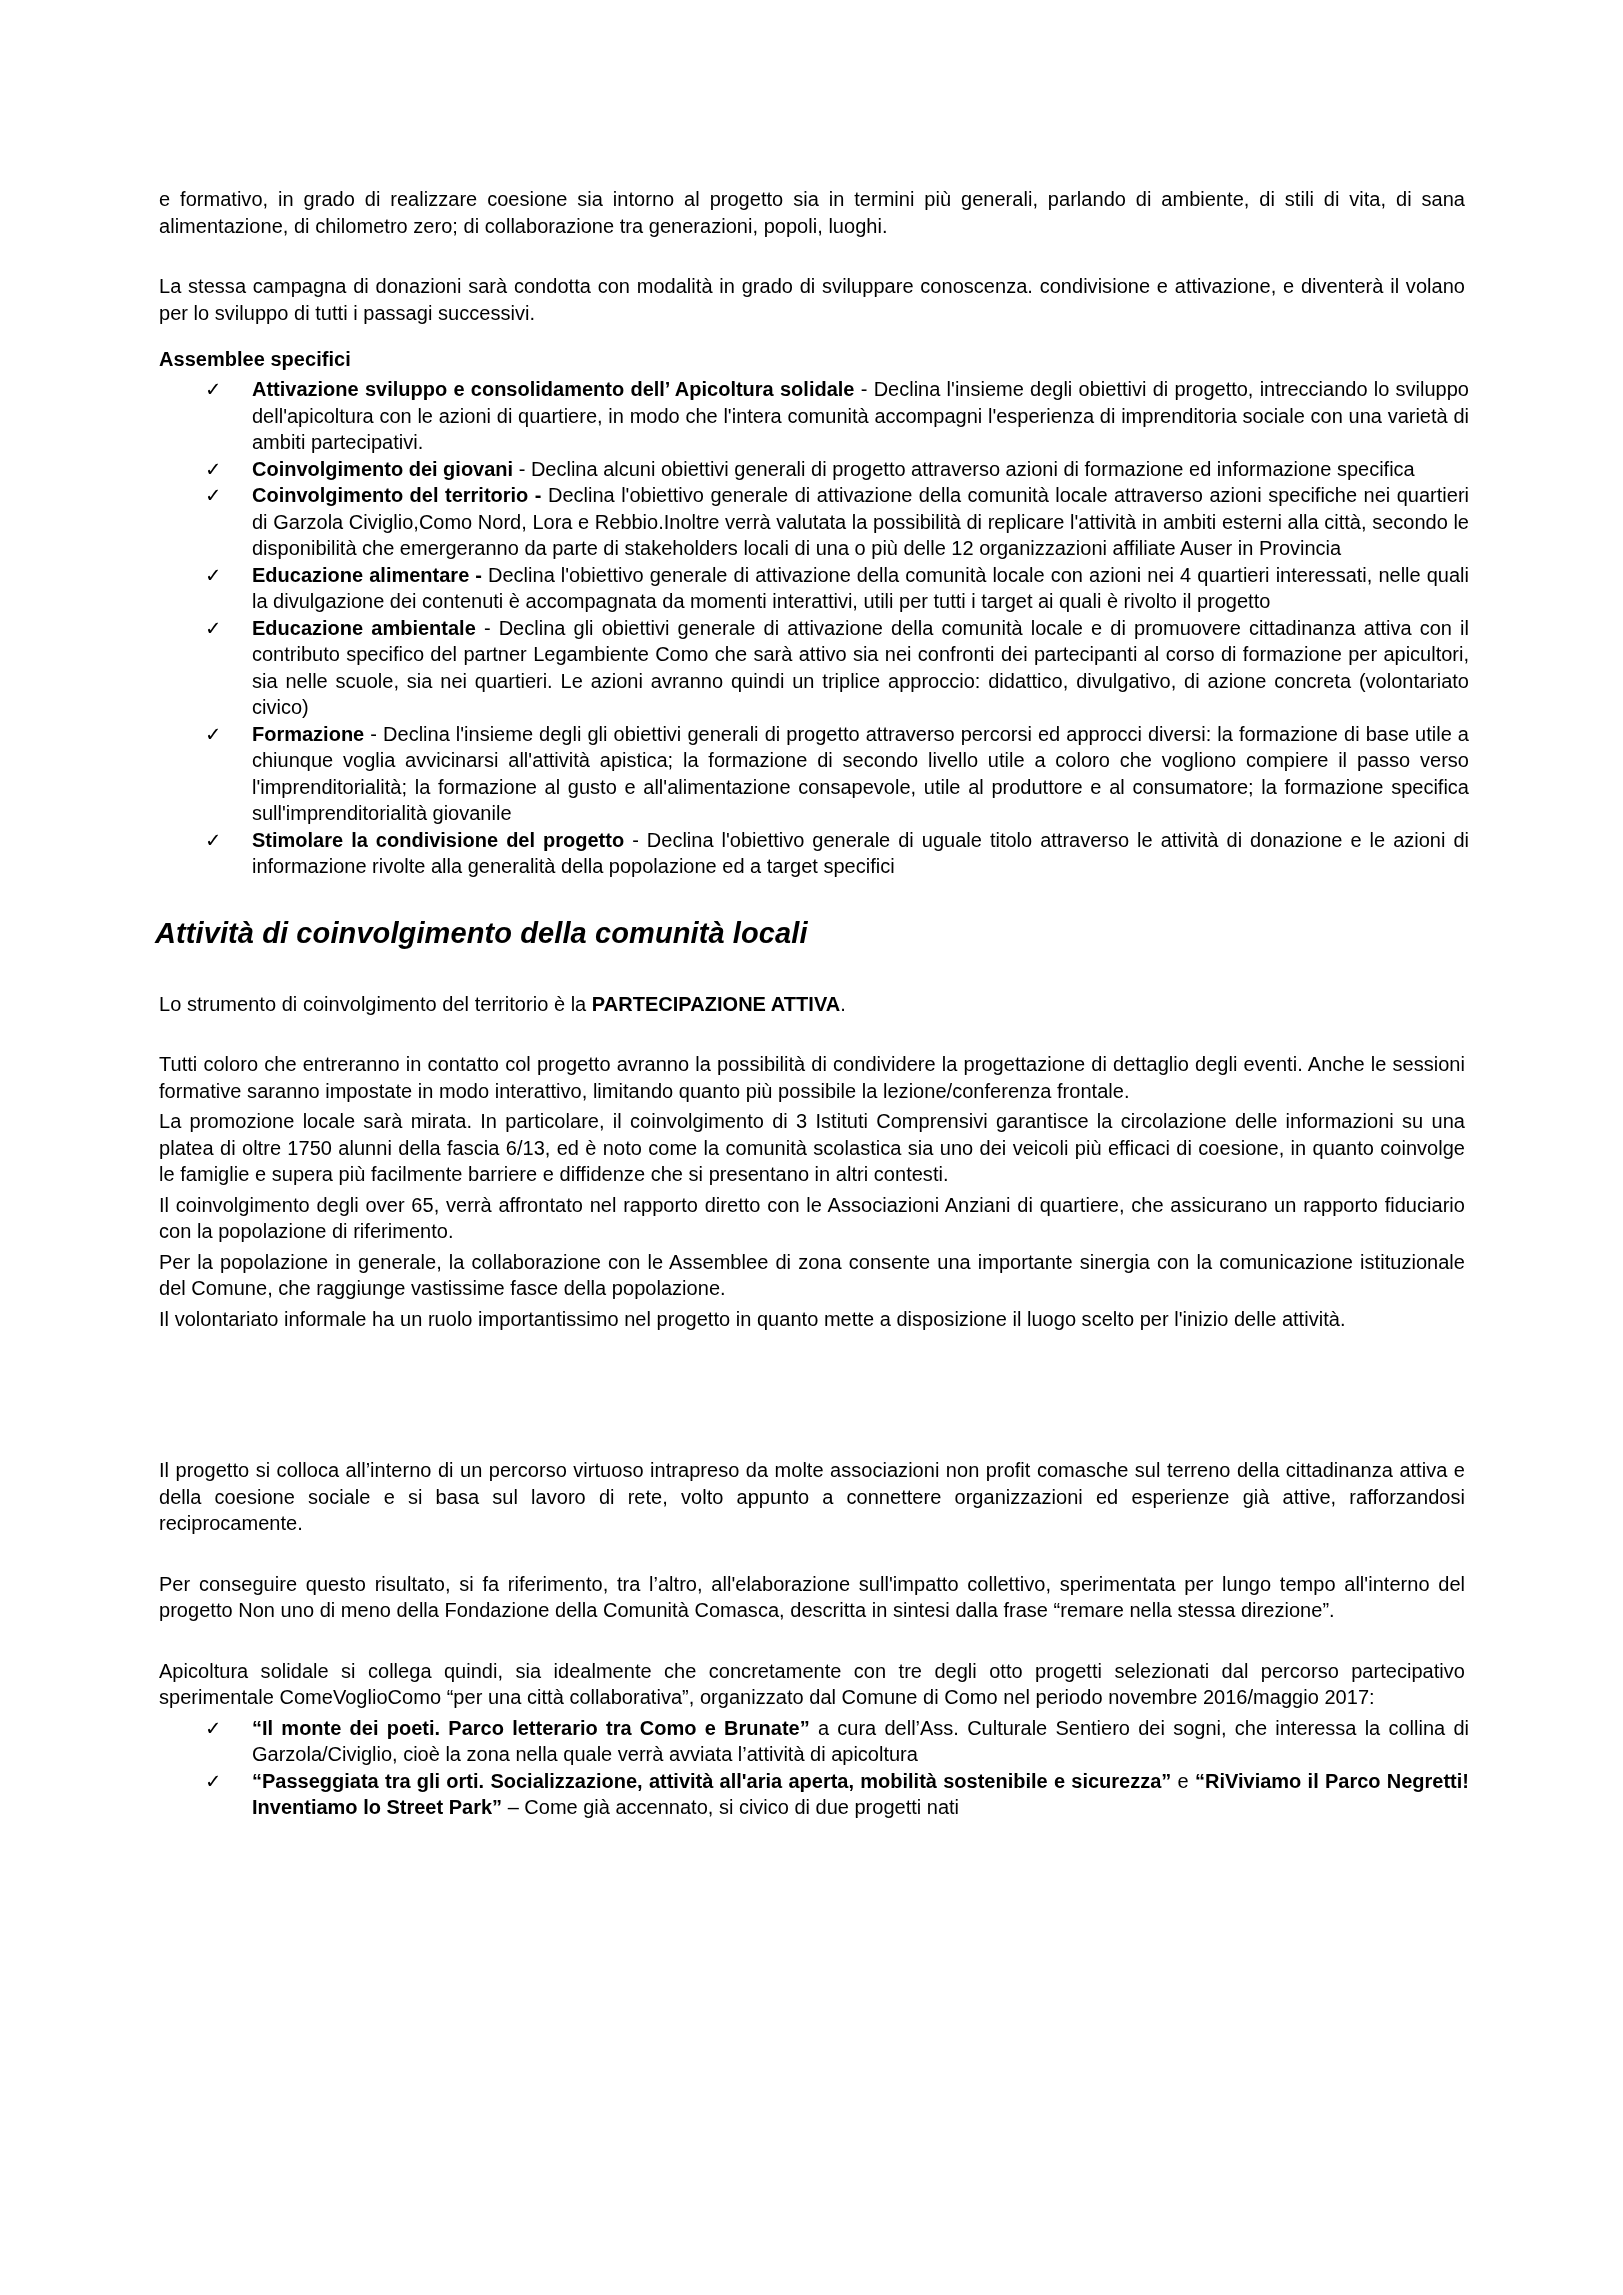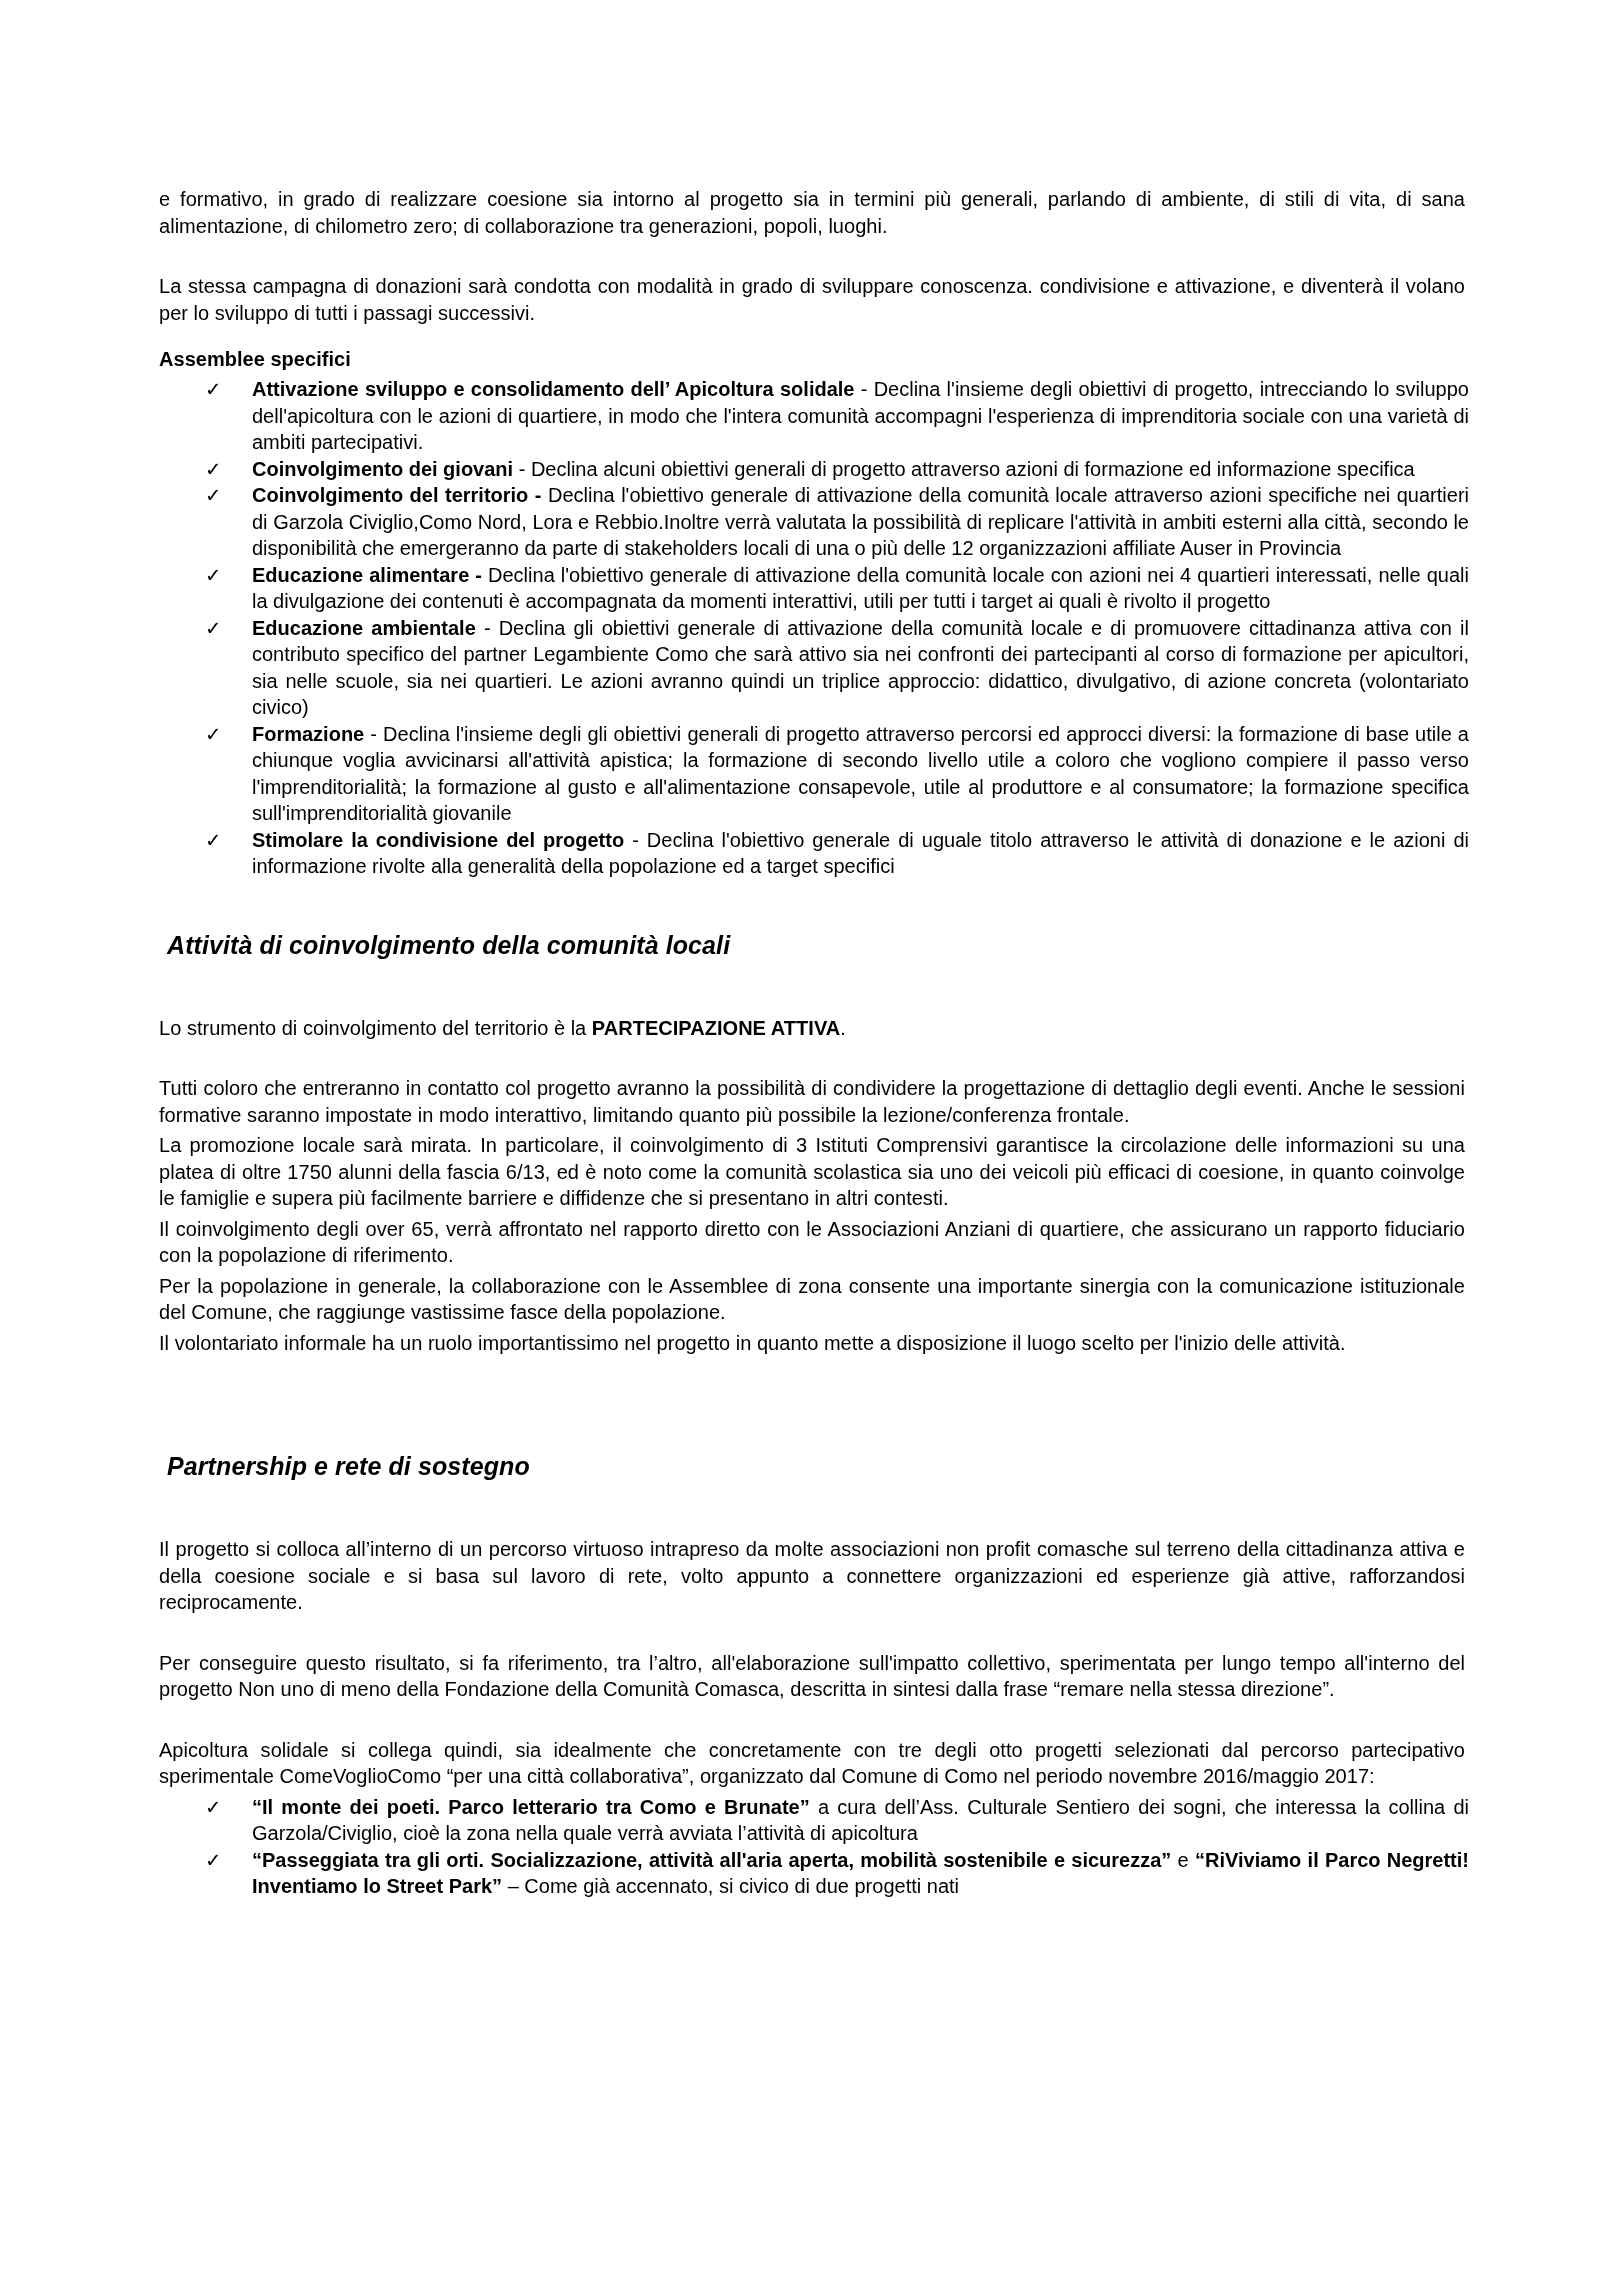--- a/index.html
+++ b/index.html
@@ -39,25 +39,25 @@
   .gap-sm { height: 11.8px; }
   .gap-md { height: 26px; }
   .gap-lg { height: 38px; }
   .gap-xxl { height: 79px; }
 
   .b { font-weight: bold; }
   .i { }
 
   
   h2.heading {
-    font-size: 25px;
+    font-size: 29px;
     line-height: 31px;
     font-weight: bold;
     font-style: italic;
-    margin: 12px;
+    margin: 0;
     padding: 0;
     letter-spacing: 0.1px;
   }
 
   
   ul.checklist {
     list-style: none;
     margin: 0;
     padding: 0;
   }
@@ -135,21 +135,20 @@
     <div class="gap-md"></div>
 
     <p class="p">Tutti coloro che entreranno in contatto col progetto avranno la possibilità di condividere la progettazione di dettaglio degli eventi.   Anche le sessioni formative saranno impostate in modo interattivo, limitando quanto più possibile la lezione/conferenza frontale.</p>
     <p class="p">La promozione locale sarà mirata. In particolare, il coinvolgimento di 3 Istituti Comprensivi garantisce la circolazione delle informazioni su una platea di oltre 1750 alunni della fascia 6/13, ed è noto come la comunità scolastica sia uno dei veicoli più efficaci di coesione, in quanto coinvolge le famiglie e supera più facilmente barriere e diffidenze che si presentano in altri contesti.</p>
     <p class="p">Il coinvolgimento degli over 65, verrà affrontato nel rapporto diretto con le Associazioni Anziani di quartiere, che assicurano un rapporto fiduciario con la popolazione di riferimento.</p>
     <p class="p">Per la popolazione in generale, la collaborazione con le Assemblee di zona consente una importante sinergia con la comunicazione istituzionale del Comune, che raggiunge vastissime fasce della popolazione.</p>
     <p class="p">Il volontariato informale ha un ruolo importantissimo nel progetto in quanto mette a disposizione il luogo scelto per l'inizio delle attività.</p>
 
     <div class="gap-xxl"></div>
 
-    <h2 class="heading">Partnership e rete di sostegno</h2>
 
     <div class="gap-lg"></div>
 
     <p class="p">Il progetto si colloca all’interno di un percorso virtuoso intrapreso da molte associazioni non profit comasche sul terreno della cittadinanza attiva e della coesione sociale e si basa sul lavoro di rete, volto appunto a connettere organizzazioni ed esperienze già attive, rafforzandosi reciprocamente.</p>
 
     <div class="gap-md"></div>
 
     <p class="p"><span>Per conseguire questo risultato, si fa riferimento, tra l’altro, all'elaborazione sull'</span><span class="i">impatto collettivo</span><span>, sperimentata per lungo tempo all'interno del progetto </span><span class="i">Non uno di meno</span><span> della Fondazione della Comunità Comasca, descritta in sintesi dalla frase </span><span class="i">“remare nella stessa direzione”</span><span>.</span></p>
 
     <div class="gap-md"></div>

